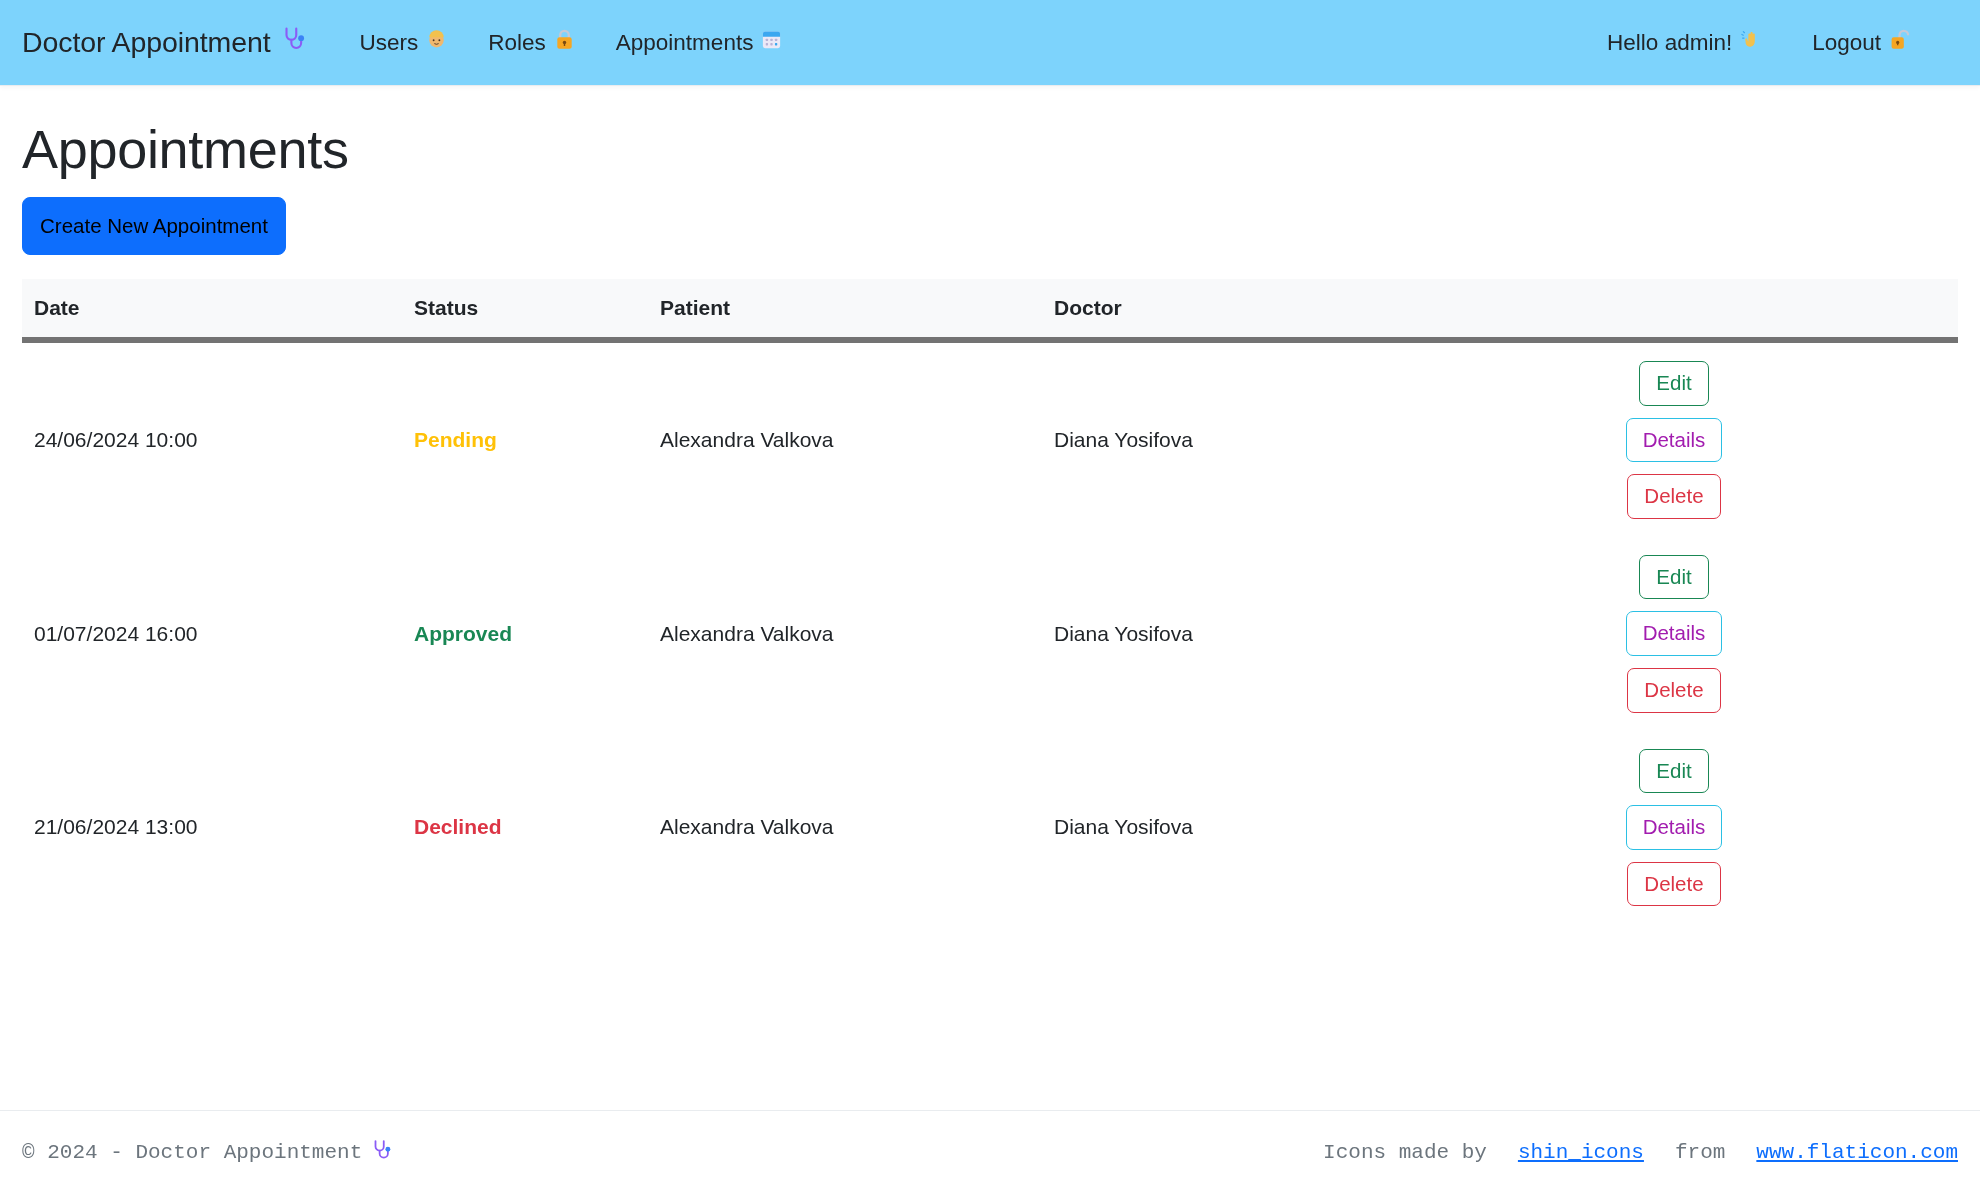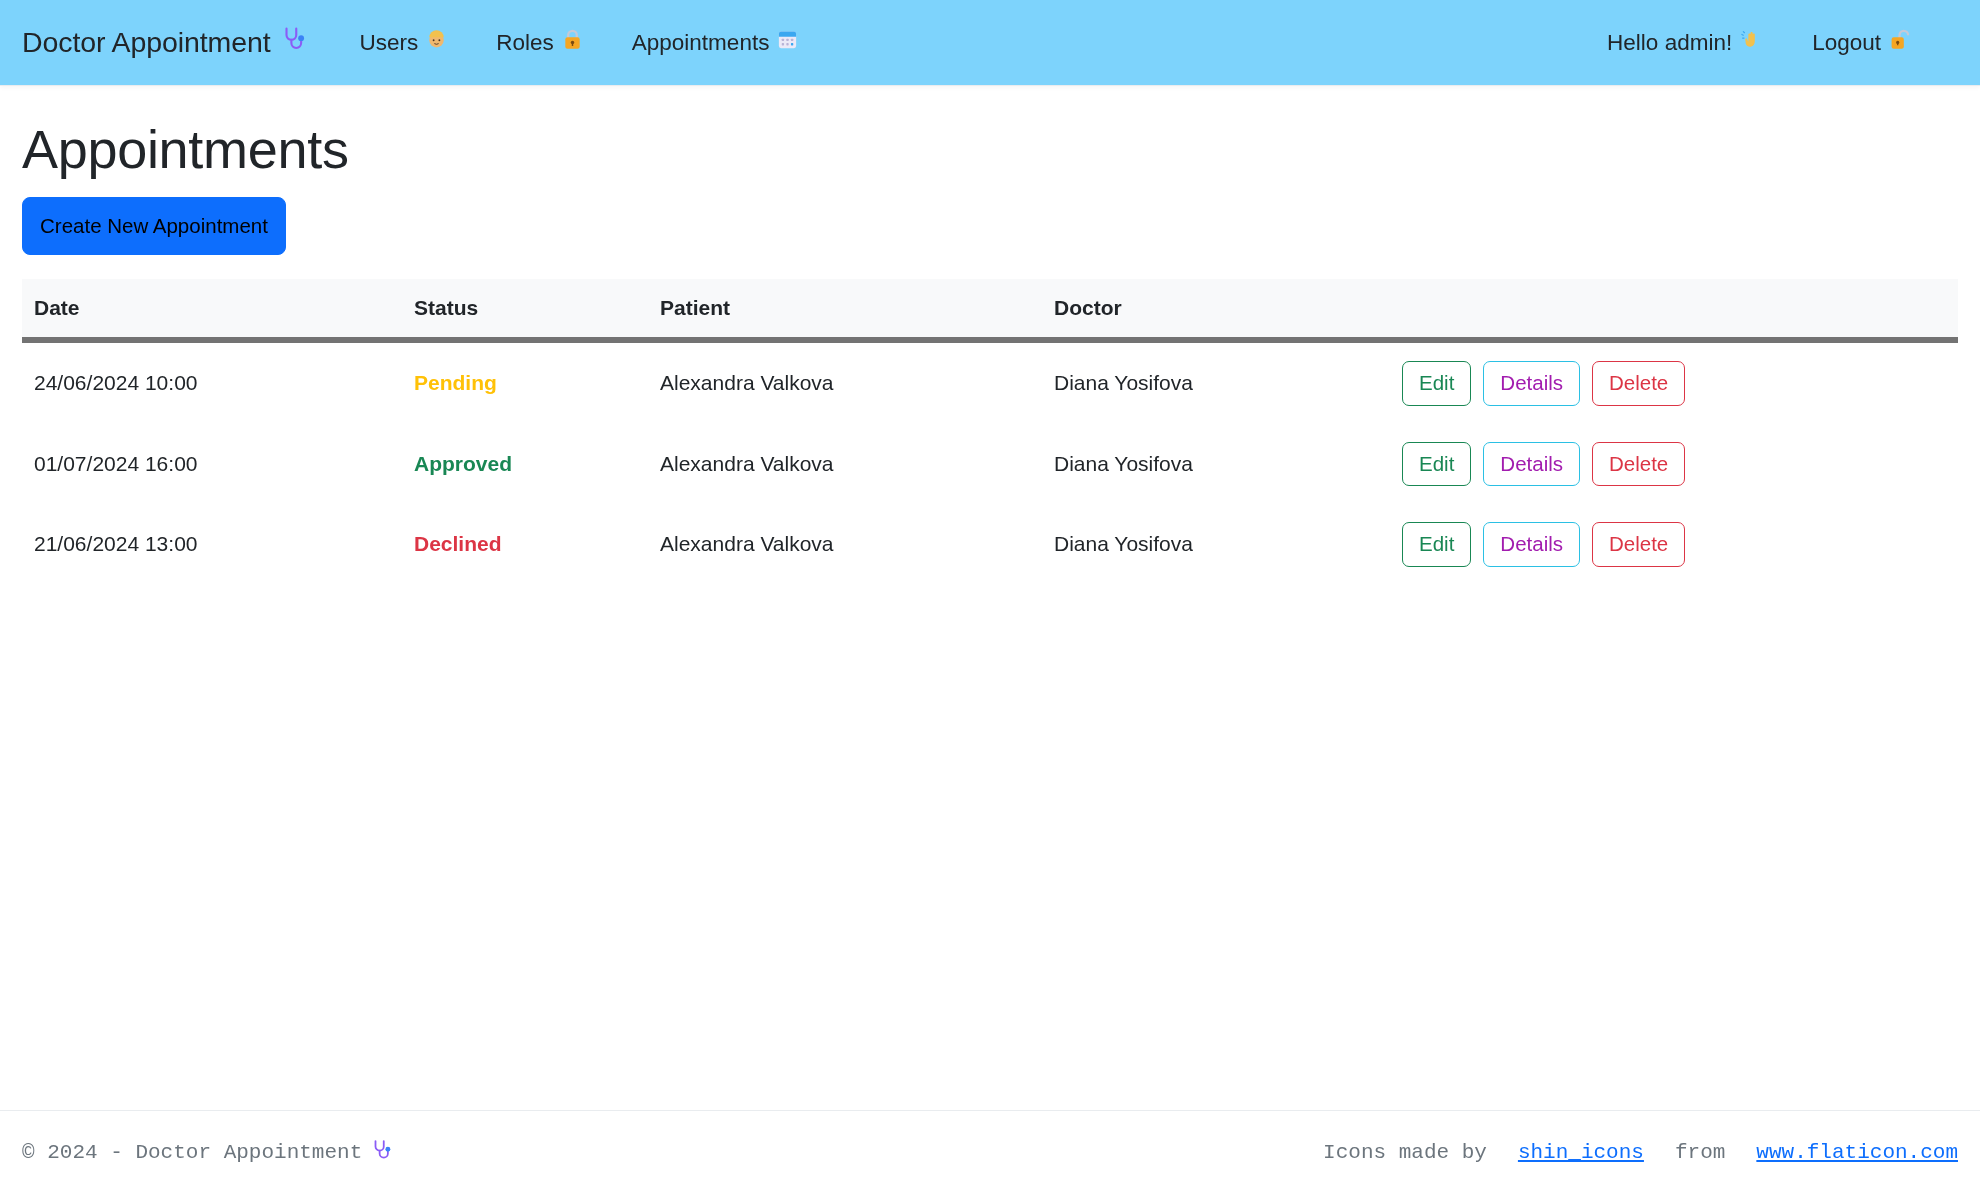--- a/index.html
+++ b/index.html
@@ -32,21 +32,21 @@
     letter-spacing: -0.1px;
     white-space: nowrap;
     display: flex;
     align-items: center;
     gap: 9px;
     text-decoration: none;
   }
   .nav-links {
     display: flex;
     align-items: center;
-    gap: 16px;
+    gap: 8px;
     margin-left: 38px;
   }
   .nav-link {
     font-size: 22.5px;
     color: #212529;
     text-decoration: none;
     padding: 0 16px;
     white-space: nowrap;
     display: flex;
     align-items: center;
@@ -123,20 +123,21 @@
   .status { font-weight: bold; }
   .status-pending  { color: #ffc107; }
   .status-approved { color: #198754; }
   .status-declined { color: #dc3545; }
 
   .actions {
     display: flex;
     gap: 12px;
     align-items: center;
     padding-left: 28px;
+    flex-direction: column;
   }
   .btn-o {
     background: #ffffff;
     font-size: 20.5px;
     font-family: "Liberation Sans", sans-serif;
     border-radius: 7px;
     padding: 9px 16px;
     cursor: pointer;
     line-height: 1.2;
     white-space: nowrap;

